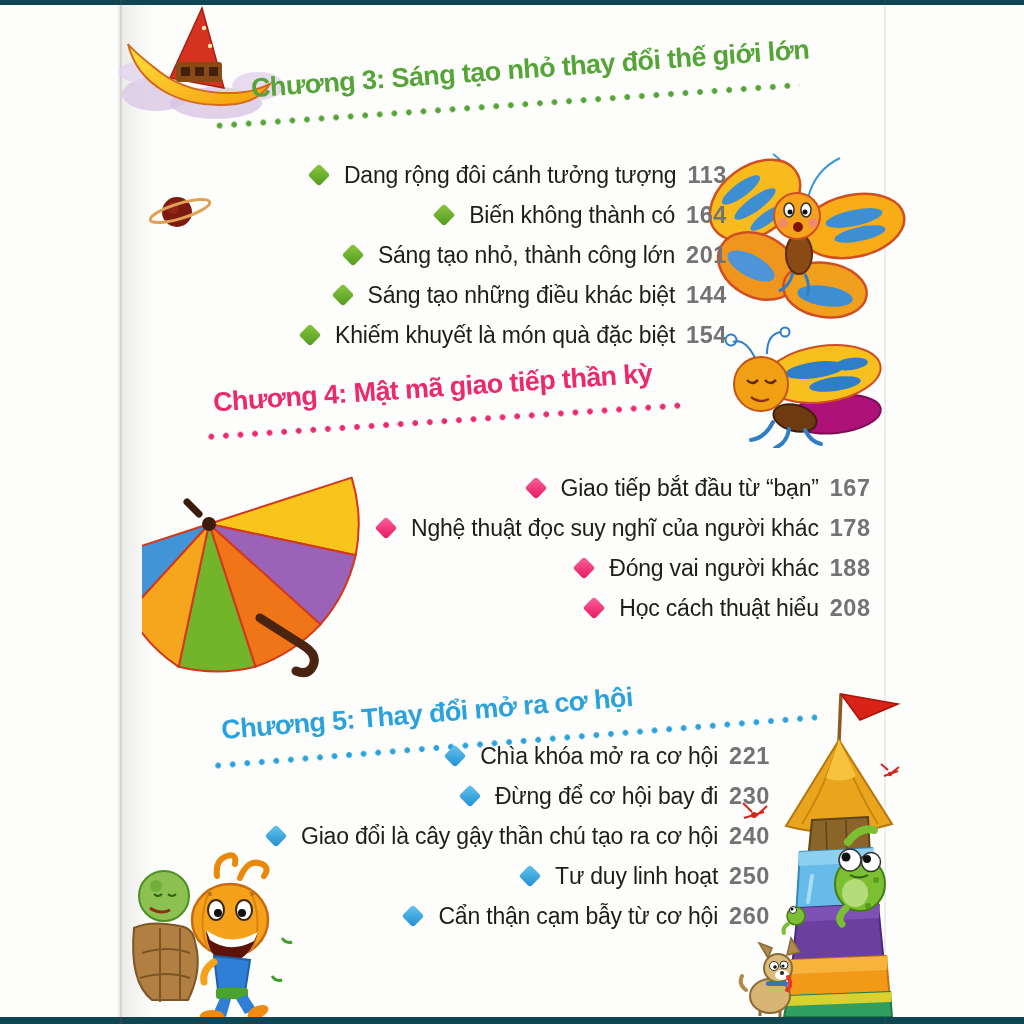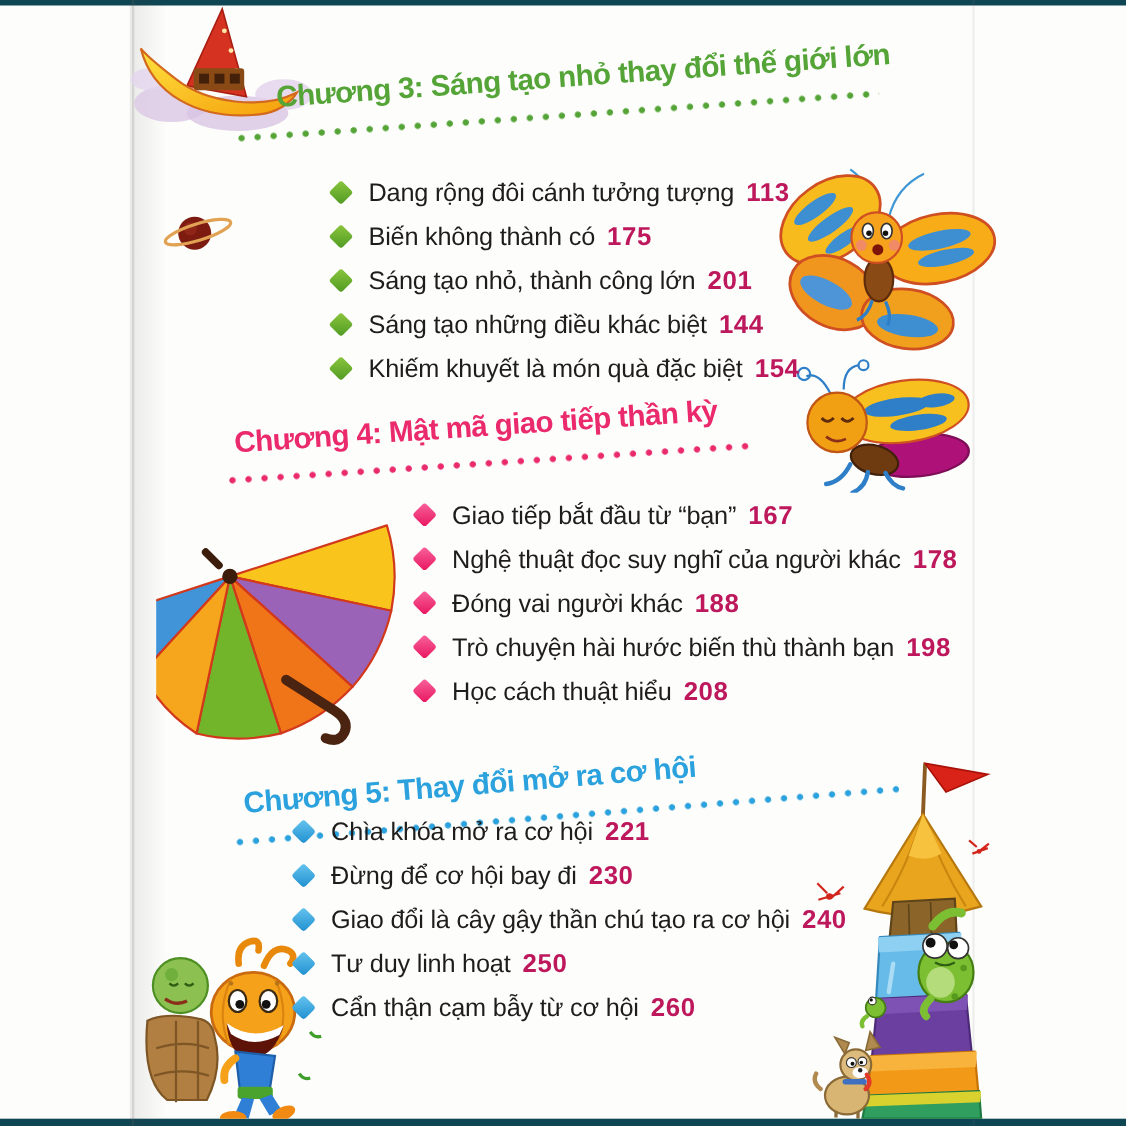--- a/index.html
+++ b/index.html
@@ -20,28 +20,28 @@
     font-weight:bold;font-size:27px;letter-spacing:-.6px;line-height:34px;
     color:var(--accent);white-space:nowrap;
   }
   .dots{
     height:8px;margin-top:14px;background-repeat:repeat-x;
     background-image:radial-gradient(circle at 4px 4px,var(--accent) 2.5px,transparent 3.2px);
     background-size:14.6px 8px;
   }
 
   .toc{position:absolute;}
-  .toc-row{display:flex;align-items:center;height:40px;}
+  .toc-row{display:flex;align-items:center;height:40px;justify-content:flex-end;}
   .diamond{
     width:16px;height:16px;border-radius:3px;transform:rotate(45deg);
     background:linear-gradient(135deg,var(--d-light),var(--d-dark));
     flex:0 0 auto;margin-right:17px;
   }
   .toc-label{font-size:23px;color:#1f1d1b;letter-spacing:-.2px;white-space:nowrap;}
-  .toc-page{font-size:23.5px;font-weight:bold;color:#be185d;margin-left:11px;letter-spacing:.5px;}
+  .toc-page{font-size:23.5px;font-weight:bold;color:#737373;margin-left:11px;letter-spacing:.5px;}
 
   .illus{position:absolute;}
 </style>
 </head>
 <body>
 
 <div class="edge-bar top"></div>
 <div class="edge-bar bottom"></div>
 <div class="gutter-shadow"></div>
 <div class="page-line" style="left:120px;opacity:.8"></div>
@@ -238,21 +238,21 @@
   </div>
   <div class="toc" style="left:302px;top:155px">
     <div class="toc-row">
       <span class="diamond"></span>
       <span class="toc-label">Dang rộng đôi cánh tưởng tượng</span>
       <span class="toc-page">113</span>
     </div>
     <div class="toc-row">
       <span class="diamond"></span>
       <span class="toc-label">Biến không thành có</span>
-      <span class="toc-page">175</span>
+      <span class="toc-page">164</span>
     </div>
     <div class="toc-row">
       <span class="diamond"></span>
       <span class="toc-label">Sáng tạo nhỏ, thành công lớn</span>
       <span class="toc-page">201</span>
     </div>
     <div class="toc-row">
       <span class="diamond"></span>
       <span class="toc-label">Sáng tạo những điều khác biệt</span>
       <span class="toc-page">144</span>
@@ -263,40 +263,35 @@
       <span class="toc-page">154</span>
     </div>
   </div>
 </section>
 
 <section style="--accent: #ea2a6d; --d-light: #f7649e; --d-dark: #e9145e;">
   <div class="chapter-head" style="left:204px;top:386px;transform:rotate(-3.8deg);width:560px">
     <div class="chapter-title" style="margin-left:8px">Chương 4: Mật mã giao tiếp thần kỳ</div>
     <div class="dots" style="width:480px;margin-top:13px"></div>
   </div>
-  <div class="toc" style="left:378px;top:448px">
+  <div class="toc" style="left:378px;top:468px">
     <div class="toc-row">
       <span class="diamond"></span>
       <span class="toc-label">Giao tiếp bắt đầu từ “bạn”</span>
       <span class="toc-page">167</span>
     </div>
     <div class="toc-row">
       <span class="diamond"></span>
       <span class="toc-label">Nghệ thuật đọc suy nghĩ của người khác</span>
       <span class="toc-page">178</span>
     </div>
     <div class="toc-row">
       <span class="diamond"></span>
       <span class="toc-label">Đóng vai người khác</span>
       <span class="toc-page">188</span>
-    </div>
-    <div class="toc-row">
-      <span class="diamond"></span>
-      <span class="toc-label">Trò chuyện hài hước biến thù thành bạn</span>
-      <span class="toc-page">198</span>
     </div>
     <div class="toc-row">
       <span class="diamond"></span>
       <span class="toc-label">Học cách thuật hiểu</span>
       <span class="toc-page">208</span>
     </div>
   </div>
 </section>
 
 <section style="--accent: #2ba2dd; --d-light: #66c4ee; --d-dark: #1f8fd0;">

